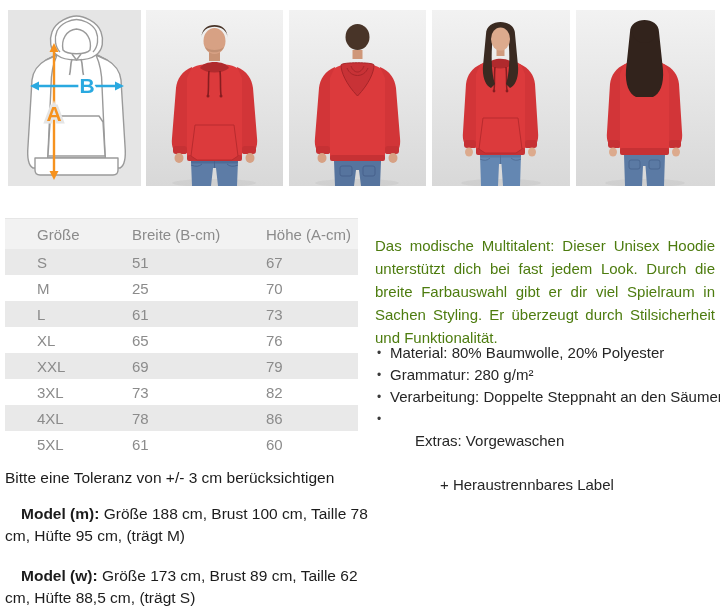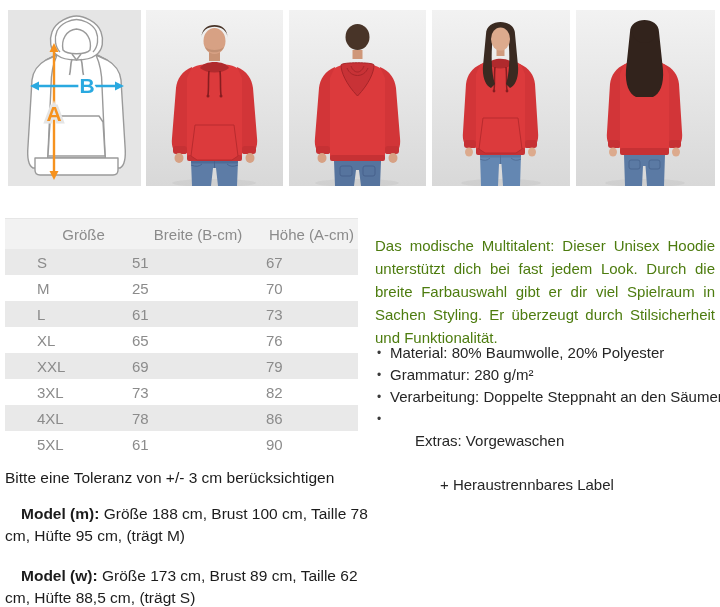--- a/index.html
+++ b/index.html
@@ -16,21 +16,21 @@
   .p4 { left:432px; width:138px; }
   .p5 { left:576px; width:139px; }
 
   
   table.size-table {
     position:absolute; left:5px; top:218px; width:353px;
     border-collapse:collapse; font-size:15px; color:#8b8b8b;
     border-top:1px solid #e6e6e6;
   }
   table.size-table th {
-    background:#f2f2f2; font-weight:normal; text-align:center; height:28px;
+    background:#f2f2f2; font-weight:normal; text-align:left; height:28px;
   }
   table.size-table td { height:24px; }
   table.size-table tr.alt td { background:#e9e9e9; }
   table.size-table th:first-child, table.size-table td:first-child { padding-left:32px; width:93px; }
   table.size-table th:nth-child(2), table.size-table td:nth-child(2) { width:132px; }
 
   
   .desc-intro {
     position:absolute; left:375px; top:219px; width:340px;
     font-size:15px; line-height:23px; text-align:justify; color:#4d7c0f;
@@ -251,21 +251,21 @@
           <td>82</td>
       </tr>
       <tr class="alt">
         <td>4XL</td>
           <td>78</td>
           <td>86</td>
       </tr>
       <tr>
         <td>5XL</td>
           <td>61</td>
-          <td>90</td>
+          <td>60</td>
       </tr>
     </tbody>
   </table>
 
   <p class="desc-intro">Das modische Multitalent: Dieser Unisex Hoodie unterstützt dich bei fast jedem Look. Durch die breite Farbauswahl gibt er dir viel Spielraum in Sachen Styling. Er überzeugt durch Stilsicherheit und Funktionalität.</p>
 
   <ul class="desc-bullets">
     <li><span>Material: 80% Baumwolle, 20% Polyester</span></li>
     <li><span>Grammatur: 280 g/m²</span></li>
     <li><span>Verarbeitung: Doppelte Steppnaht an den Säumen</span></li>

